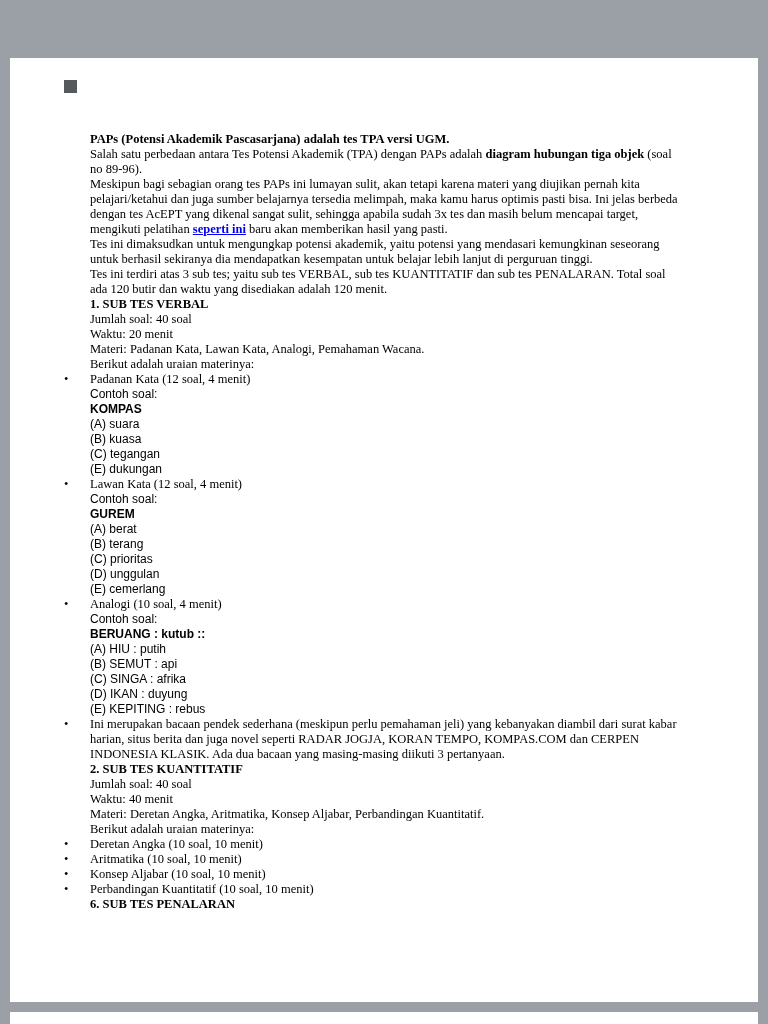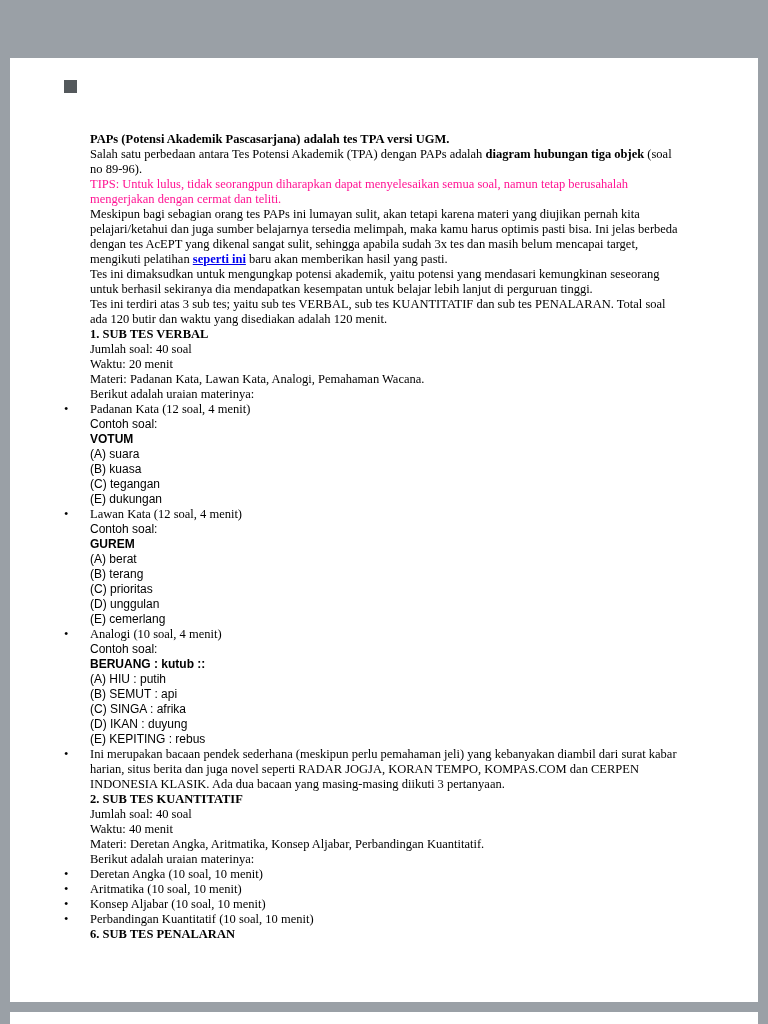--- a/index.html
+++ b/index.html
@@ -66,41 +66,40 @@
 
 <div class="page">
   <div class="corner-mark"></div>
 
   <div class="content">
 
     <p class="b">PAPs (Potensi Akademik Pascasarjana) adalah tes TPA versi UGM.</p>
 
     <p><span>Salah satu perbedaan antara Tes Potensi Akademik (TPA) dengan PAPs adalah </span><span class="b">diagram hubungan tiga objek</span><span> (soal no 89-96).</span></p>
 
-    <p class="pink">TIPS: Untuk lulus, tidak seorangpun diharapkan dapat menyelesaikan semua soal, namun tetap berusahalah mengerjakan dengan cermat dan teliti.</p>
 
     <p><span>Meskipun bagi sebagian orang tes PAPs ini lumayan sulit, akan tetapi karena materi yang diujikan pernah kita pelajari/ketahui dan juga sumber belajarnya tersedia melimpah, maka kamu harus optimis pasti bisa. Ini jelas berbeda dengan tes AcEPT yang dikenal sangat sulit, sehingga apabila sudah 3x tes dan masih belum mencapai target, mengikuti pelatihan </span><a class="link">seperti ini</a><span> baru akan memberikan hasil yang pasti.</span></p>
 
     <p>Tes ini dimaksudkan untuk mengungkap potensi akademik, yaitu potensi yang mendasari kemungkinan seseorang untuk berhasil sekiranya dia mendapatkan kesempatan untuk belajar lebih lanjut di perguruan tinggi.</p>
 
     <p>Tes ini terdiri atas 3 sub tes; yaitu sub tes VERBAL, sub tes KUANTITATIF dan sub tes  PENALARAN. Total soal ada 120 butir dan waktu yang disediakan adalah 120 menit.</p>
 
     <p class="b">1. SUB TES VERBAL</p>
     <p>Jumlah soal: 40 soal</p>
     <p>Waktu: 20 menit</p>
     <p>Materi: Padanan Kata, Lawan Kata, Analogi, Pemahaman Wacana.</p>
     <p>Berikut adalah uraian materinya:</p>
 
     <div class="li">
       <span class="marker">•</span>
       <div class="li-body">
         <p>Padanan Kata (12 soal, 4 menit)</p>
         <div class="mono">
           <div>Contoh soal:</div>
-          <div class="mb">VOTUM</div>
+          <div class="mb">KOMPAS</div>
           <div>(A) suara</div>
           <div>(B) kuasa</div>
           <div>(C) tegangan</div>
           <div>(E) dukungan</div>
         </div>
       </div>
     </div>
 
     <div class="li">
       <span class="marker">•</span>

